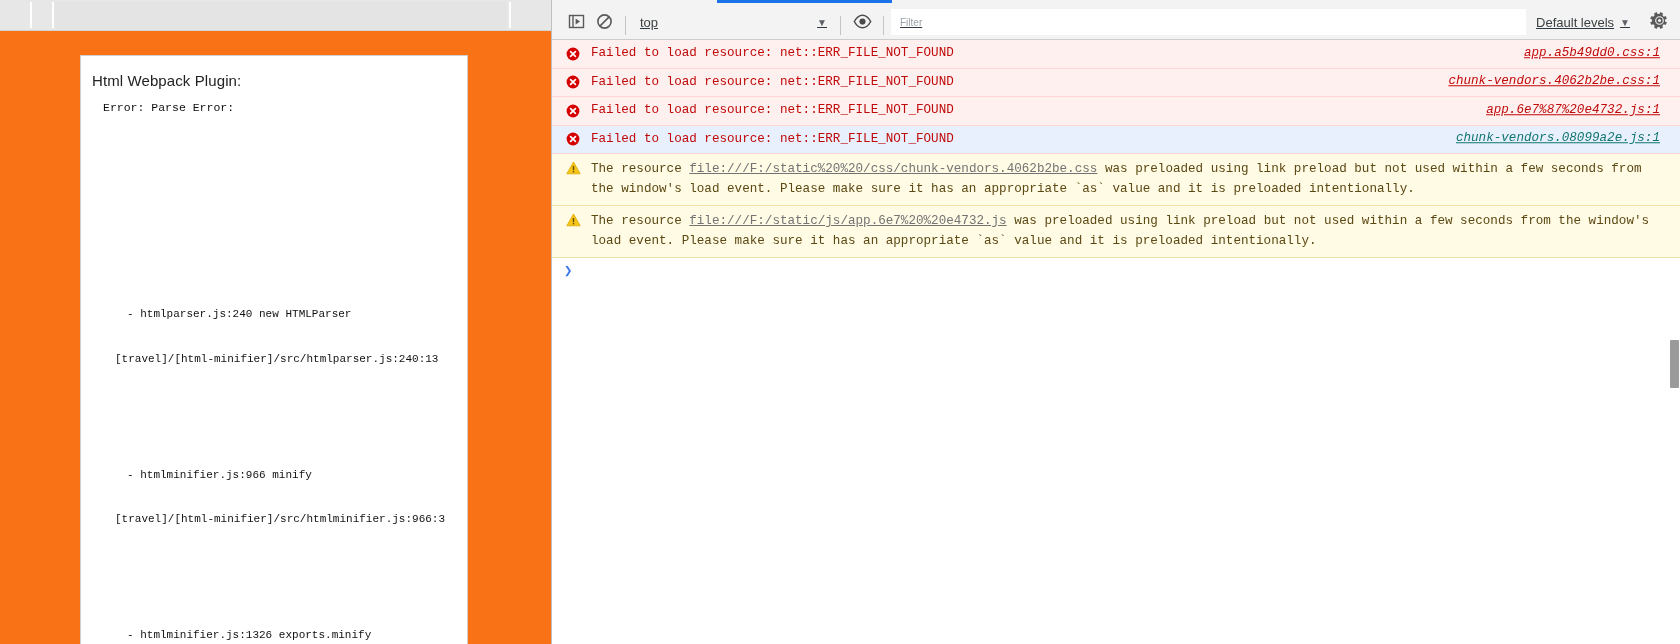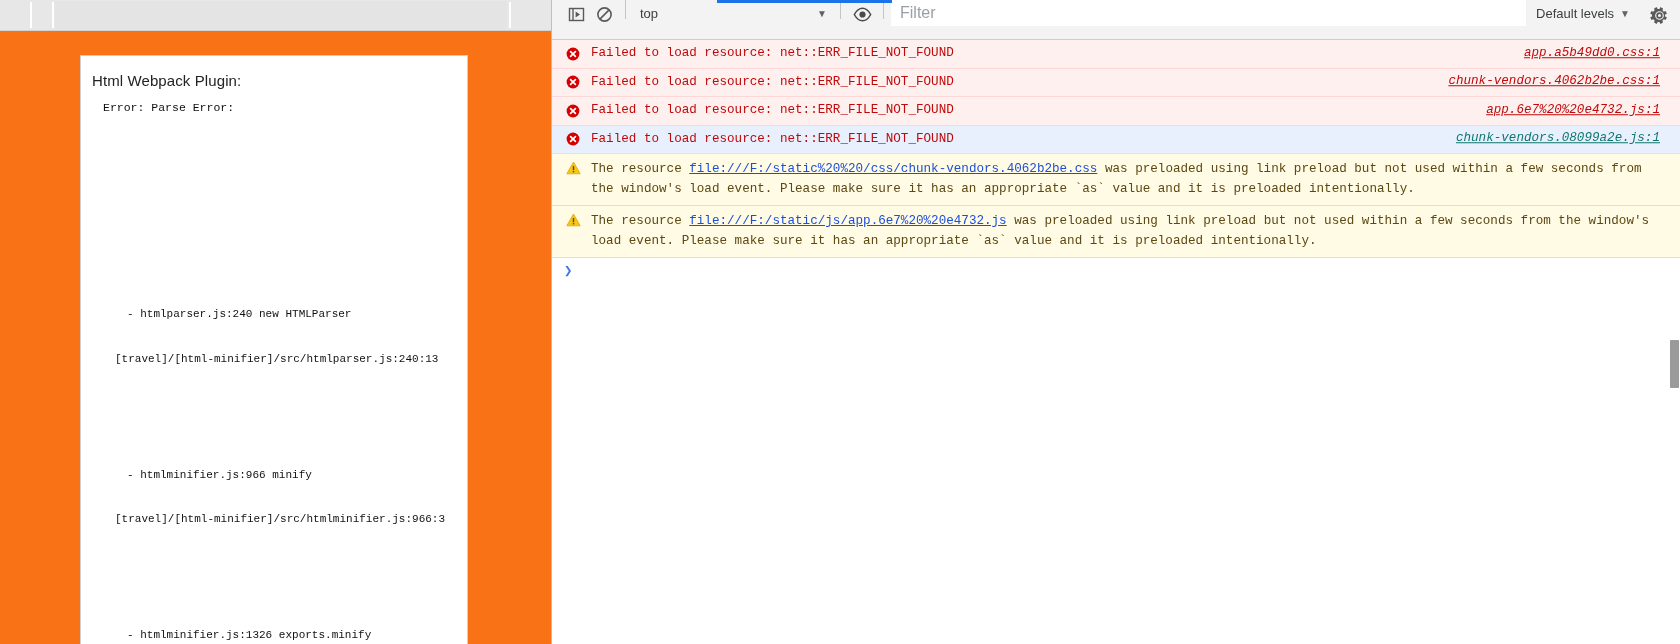--- a/index.html
+++ b/index.html
@@ -134,23 +134,24 @@
     background: #1a73e8;
     z-index: 5;
   }
   .console-toolbar {
     position: relative;
     height: 40px;
     flex: 0 0 40px;
     background: #f3f3f3;
     border-bottom: 1px solid #cdcdcd;
     display: flex;
-    align-items: flex-start;
+    align-items: flex-end;
     padding: 0 6px 4px 10px;
     box-sizing: border-box;
+    text-decoration: underline;
   }
   .tb-btn {
     width: 28px;
     height: 28px;
     display: flex;
     align-items: center;
     justify-content: center;
     border-radius: 2px;
     cursor: pointer;
   }
@@ -174,21 +175,21 @@
     font-family: "Liberation Sans", sans-serif;
   }
   .ctx-select .caret { font-size: 10px; color: #5f6368; }
   .filter-input {
     flex: 1 1 auto;
     height: 26px;
     min-width: 50px;
     background: #ffffff;
     border: 1px solid #ffffff;
     outline: none;
-    font-size: 16px;
+    font-size: 10px;
     color: #3c4043;
     padding: 0 8px;
     font-family: "Liberation Sans", sans-serif;
     box-sizing: border-box;
   }
   .filter-input::placeholder { color: #9aa0a6; }
   .levels-select {
     display: flex;
     align-items: center;
     gap: 6px;
@@ -270,21 +271,21 @@
     color: #c00909;
     text-decoration: underline;
     white-space: nowrap;
     cursor: pointer;
     font-family: "Liberation Mono", monospace;
     font-size: 12.6px;
     font-style: italic;
   }
   .msg.error.selected .msg-link { color: #0f766e; }
   .inline-link {
-    color: #1d4ed8;
+    color: #737373;
     text-decoration: underline;
     cursor: pointer;
   }
 
   .prompt-row {
     display: flex;
     align-items: flex-start;
     padding: 6px 0 0 12px;
     height: 22px;
   }
@@ -443,21 +444,21 @@
       </div>
 
       <div class="msg error">
         <div class="msg-icon">
           <svg width="14" height="14" viewBox="0 0 14 14" aria-hidden="true">
             <circle cx="7" cy="7" r="6.4" fill="#d60000"></circle>
             <path d="M4.6 4.6 L9.4 9.4 M9.4 4.6 L4.6 9.4" stroke="#ffffff" stroke-width="1.7" stroke-linecap="round"></path>
           </svg>
         </div>
         <div class="msg-text">Failed to load resource: net::ERR_FILE_NOT_FOUND</div>
-        <a class="msg-link">app.6e7%20%20e4732.js:1</a>
+        <a class="msg-link">app.6e7%87%20e4732.js:1</a>
       </div>
 
       <div class="msg error selected">
         <div class="msg-icon">
           <svg width="14" height="14" viewBox="0 0 14 14" aria-hidden="true">
             <circle cx="7" cy="7" r="6.4" fill="#d60000"></circle>
             <path d="M4.6 4.6 L9.4 9.4 M9.4 4.6 L4.6 9.4" stroke="#ffffff" stroke-width="1.7" stroke-linecap="round"></path>
           </svg>
         </div>
         <div class="msg-text">Failed to load resource: net::ERR_FILE_NOT_FOUND</div>

